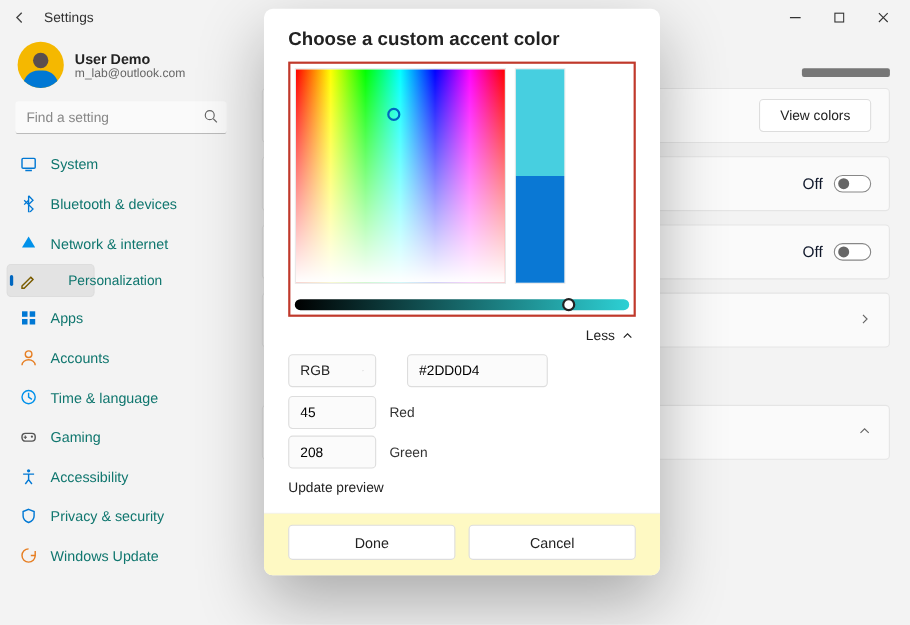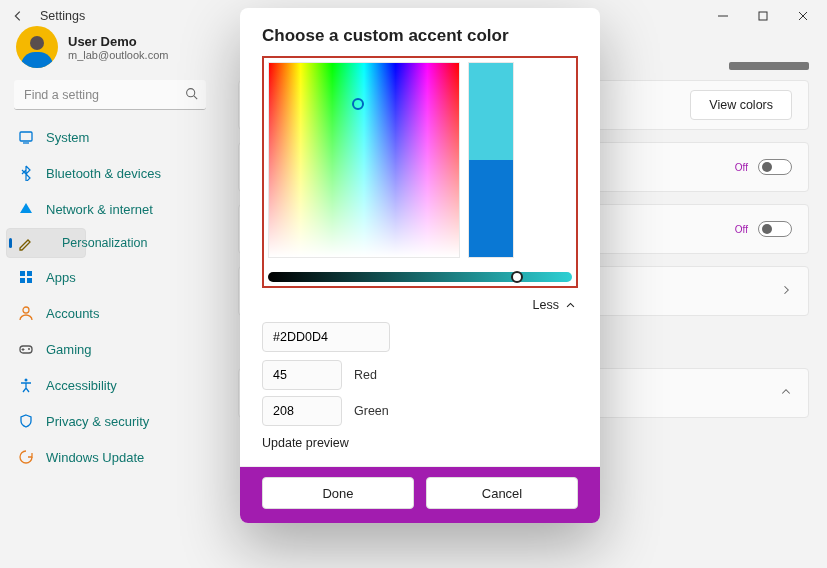--- a/index.html
+++ b/index.html
@@ -6,21 +6,21 @@
   body { font-family: "Segoe UI", -apple-system, sans-serif; font-size: 13px; color: #222; background: #f3f3f3; width: 827px; height: 568px; overflow: hidden; position: relative; }
   
   
   .titlebar { display: flex; align-items: center; height: 32px; padding: 0 4px; }
   .back { width: 28px; height: 28px; display:flex; align-items:center; justify-content:center; color:#444; }
   .title { flex: 0 0 auto; font-size: 12.5px; margin-left: 8px; color:#333; }
   .winctrl { margin-left: auto; display:flex; }
   .winbtn { width: 40px; height: 32px; display:flex; align-items:center; justify-content:center; color:#333; }
 
   
-  .leftpane { position:absolute; left:0; top:16px; width:220px; bottom:0; padding: 6px 6px; }
+  .leftpane { position:absolute; left:0; top:28px; width:220px; bottom:0; padding: 6px 6px; }
   .profile { display:flex; align-items:center; gap:10px; padding: 4px 10px 10px 10px; }
   .avatar { width: 42px; height:42px; border-radius:50%; background:#f5b800; position:relative; overflow:hidden; }
   .avatar::before { content:""; position:absolute; left:50%; top:10px; width:14px; height:14px; background:#5a4e4e; border-radius:50%; transform:translateX(-50%); }
   .avatar::after { content:""; position:absolute; left:50%; bottom:-6px; width:32px; height:22px; background:#0078d4; border-radius:14px 14px 0 0; transform:translateX(-50%); }
   .pname { font-weight:600; font-size:13px; }
   .pmail { font-size:11px; color:#666; }
   .searchwrap { margin: 2px 8px 10px 8px; position:relative; }
   .search { width:100%; height:30px; border:none; border-bottom:1px solid #bbb; background:rgba(255,255,255,.55); border-radius:3px; padding:0 28px 0 10px; font-size:12.5px; color:#666; }
   .search::placeholder{color:#888;}
   .searchicon { position:absolute; right:8px; top:50%; transform:translateY(-50%); color:#666; }
@@ -32,21 +32,21 @@
   .nicon svg { width:16px; height:16px; }
 
   
   .body { position:absolute; left:220px; right:0; top:32px; bottom:0; padding: 0 18px; }
   .card { background:rgba(255,255,255,.55); border:1px solid #e5e5e5; border-radius:4px; height:50px; margin-bottom:12px; display:flex; align-items:center; padding:0 16px; }
   .card.spacer { justify-content:flex-end; }
   .chev { color:#666; }
   .btnpill { background:#fff; border:1px solid #ddd; border-radius:4px; height:30px; padding:0 18px; font-size:12.5px; display:flex; align-items:center; }
   .toggle { width:34px; height:16px; border-radius:10px; border:1px solid #888; position:relative; background:#fff; }
   .toggle::after { content:""; position:absolute; left:3px; top:2px; width:10px; height:10px; background:#666; border-radius:50%; }
-  .togglelabel { font-size:10px; color:#a21caf; margin-right:10px; }
+  .togglelabel { font-size:14px; color:#0f172a; margin-right:10px; }
 
   
   .modal { position:absolute; left:240px; top:8px; width:360px; background:#fff; border-radius:8px; box-shadow:0 24px 60px rgba(0,0,0,.30); padding:18px 22px 0 22px; }
   .mtitle { font-size:17px; font-weight:600; margin-bottom:10px; }
   .highlight { border:2px solid #c0392b; padding:4px; }
   .pickerrow { display:flex; gap:8px; }
   .sv { width:192px; height:196px; position:relative; border:1px solid #e8e8e8;
         background:
           linear-gradient(to bottom, rgba(255,255,255,0) 0%, #fff 100%),
           linear-gradient(to right, red 0%, yellow 16.6%, lime 33.3%, cyan 50%, blue 66.6%, magenta 83.3%, red 100%);
@@ -60,21 +60,21 @@
   .huethumb { position:absolute; top:50%; width:12px; height:12px; border:2px solid #222; background:#fff; border-radius:50%; transform:translate(-50%,-50%); }
   .lessrow { display:flex; justify-content:flex-end; align-items:center; gap:6px; font-size:12.5px; margin:10px 2px 10px 0; }
   .fieldsrow { display:flex; gap:28px; margin-bottom:8px; }
   .sel, .inp { height:30px; border:1px solid #ddd; border-radius:4px; background:#fbfbfb; font-size:12.5px; padding:0 10px;gap:29px; }
   .sel { width:80px; display:flex; align-items:center; justify-content:space-between; }
   .inp { width:128px; }
   .rgbrow { display:flex; align-items:center; gap:12px; margin-bottom:6px; }
   .rgbrow .inp { width:80px; }
   .lbl { font-size:12.5px; color:#333; }
   .preview { font-size:12.5px; margin:10px 0 16px 0; }
-  .btnbar { display:flex; gap:12px; padding:10px 0 14px 0; background:#a21caf; margin:0 -22px; padding-left:22px; padding-right:22px; border-top:1px solid #eee; border-radius:0 0 8px 8px;}
+  .btnbar { display:flex; gap:12px; padding:10px 0 14px 0; background:#fef9c3; margin:0 -22px; padding-left:22px; padding-right:22px; border-top:1px solid #eee; border-radius:0 0 8px 8px;}
   .dlgbtn { flex:1; height:32px; border:1px solid #ddd; background:#fff; border-radius:4px; font-size:13px; display:flex; align-items:center; justify-content:center; }
 </style>
 </head>
 <body>
 
 <div class="titlebar">
   <div class="back">
     <svg width="14" height="14" viewBox="0 0 16 16">
         <path d="M10 3 5 8l5 5" fill="none" stroke="currentColor" stroke-width="1.4"></path>
       </svg>
@@ -167,20 +167,29 @@
           <svg viewBox="0 0 16 16">
             <circle cx="8" cy="5" r="3" fill="none" stroke="#e67e22" stroke-width="1.3"></circle>
             <path d="M2 15c0-3 3-5 6-5s6 2 6 5" fill="none" stroke="#e67e22" stroke-width="1.3"></path>
           </svg>
         </span>
         <span>Accounts</span>
       </div>
       <div class="navitem">
         <span class="nicon">
           <svg viewBox="0 0 16 16">
+            <circle cx="8" cy="8" r="6" fill="none" stroke="#0091ea" stroke-width="1.3"></circle>
+            <path d="M8 4v4l3 2" stroke="#0091ea" stroke-width="1.3" fill="none"></path>
+          </svg>
+        </span>
+        <span>Time &amp; language</span>
+      </div>
+      <div class="navitem">
+        <span class="nicon">
+          <svg viewBox="0 0 16 16">
             <rect x="2" y="5" width="12" height="7" rx="3" fill="none" stroke="#555" stroke-width="1.3"></rect>
             <circle cx="11" cy="8" r="1" fill="#555"></circle>
             <path d="M5 7v3M3.5 8.5h3" stroke="#555"></path>
           </svg>
         </span>
         <span>Gaming</span>
       </div>
       <div class="navitem">
         <span class="nicon">
           <svg viewBox="0 0 16 16">
@@ -255,20 +264,26 @@
       <div class="huethumb" id="huethumb" style="left: 82%;"></div>
     </div>
   </div>
   <div class="lessrow">
     <span>Less</span>
     <svg width="11" height="11" viewBox="0 0 16 16">
         <path d="M3 10l5-5 5 5" fill="none" stroke="currentColor" stroke-width="1.6"></path>
       </svg>
   </div>
   <div class="fieldsrow">
+    <div class="sel">
+      <span>RGB</span>
+      <svg width="10" height="10" viewBox="0 0 16 16">
+          <path d="M3 6l5 5 5-5" fill="none" stroke="#666" stroke-width="1.6"></path>
+        </svg>
+    </div>
     <input class="inp" value="#2DD0D4" style="">
   </div>
   <div class="rgbrow">
     <input class="inp" value="45" style="">
     <span class="lbl">Red</span>
   </div>
   <div class="rgbrow">
     <input class="inp" value="208" style="">
     <span class="lbl">Green</span>
   </div>

